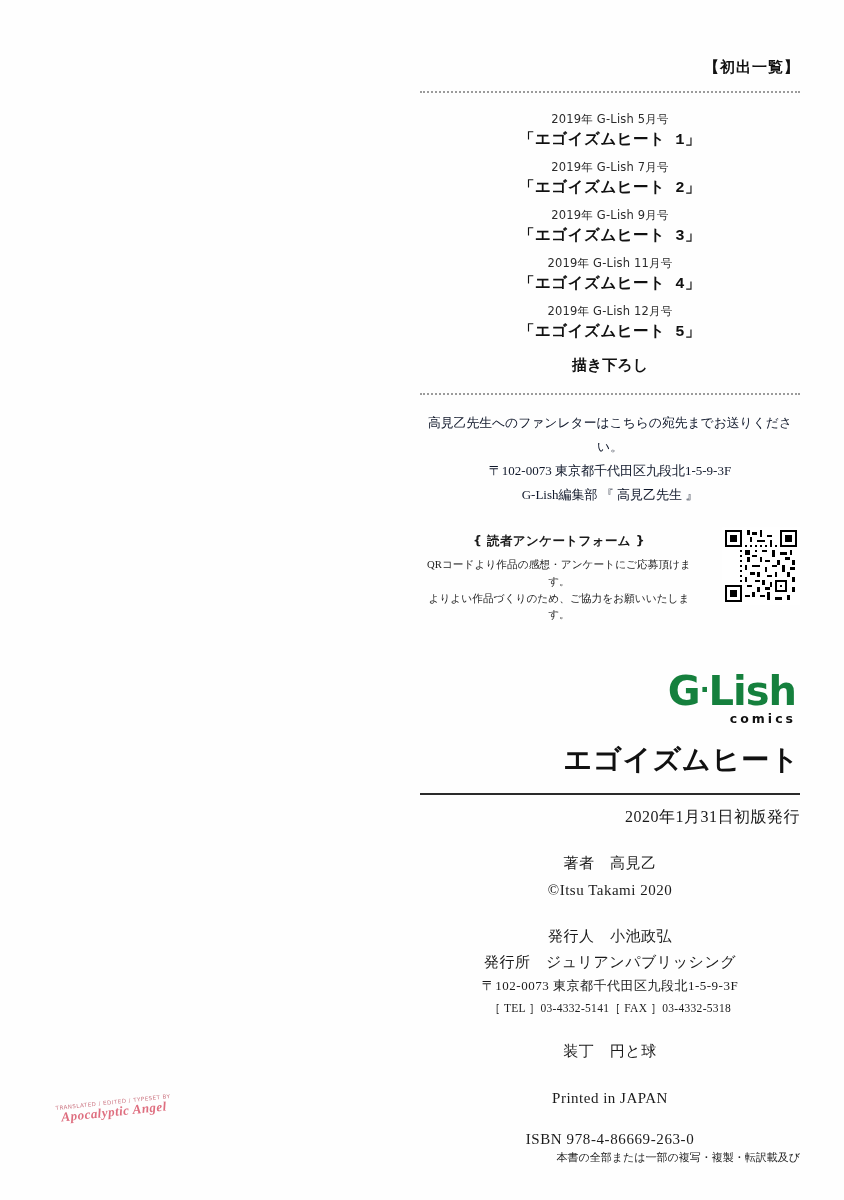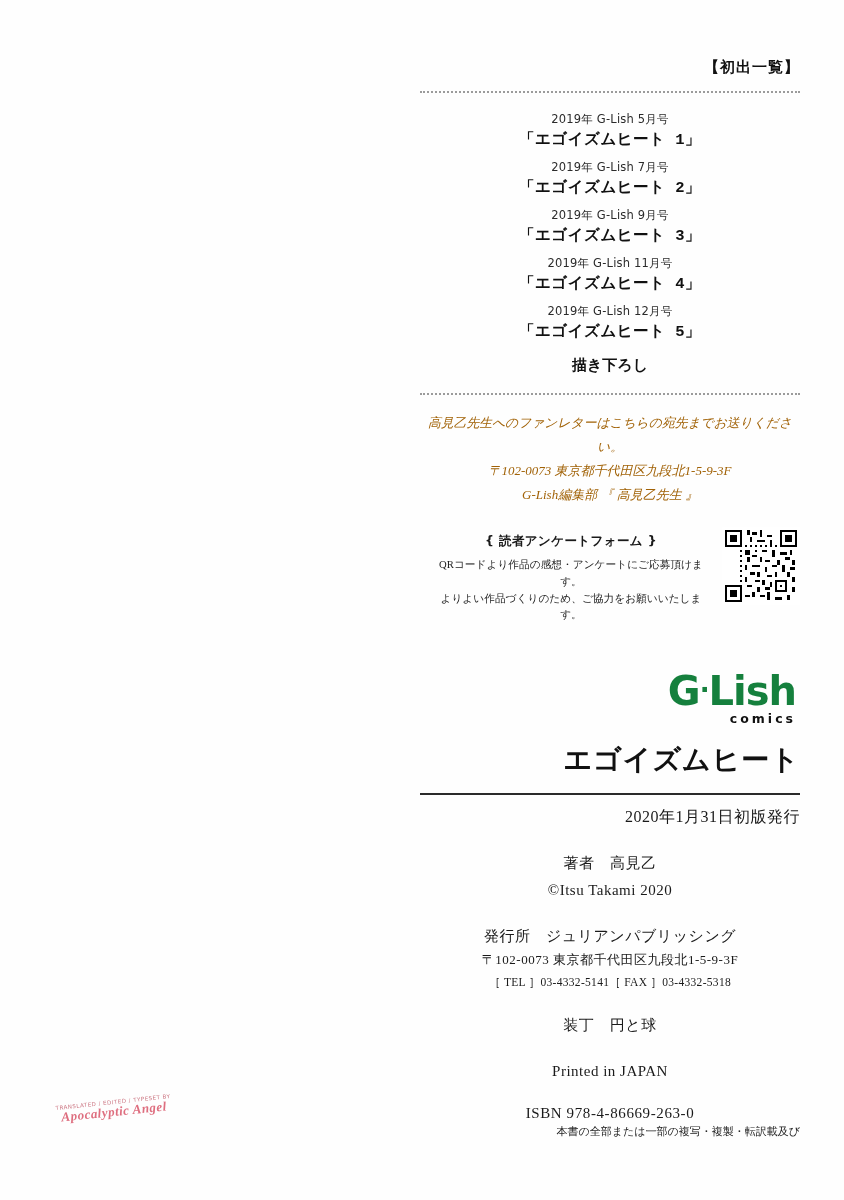--- a/index.html
+++ b/index.html
@@ -68,37 +68,36 @@
     font-weight: bold;
     font-family: "DejaVu Sans", "Liberation Sans", sans-serif;
     margin-top: 14px;
     margin-bottom: 2px;
     color: #111;
   }
 
   .fan-block {
     font-size: 13px;
     line-height: 1.85;
-    color: #a16207;
+    color: #0f172a;
     font-family: "Liberation Serif", "DejaVu Serif", serif;
-    font-style: italic;
   }
   .fan-block .l1 { font-size: 12.8px; }
   .fan-block .l2 { font-size: 13px; }
   .fan-block .l3 { font-size: 13px; }
 
   
   .survey {
     position: relative;
     margin-top: 26px;
     height: 82px;
   }
   .survey-text {
     position: absolute;
-    left: 12px;
+    left: 0;
     top: 0;
     width: 278px;
     text-align: center;
   }
   .survey-title {
     font-size: 12.5px;
     font-weight: bold;
     font-family: "DejaVu Sans", "Liberation Sans", sans-serif;
     letter-spacing: 0.4px;
     margin-bottom: 6px;
@@ -380,20 +379,21 @@
     <div class="rule"></div>
 
     <div class="pubdate">2020年1月31日初版発行</div>
 
     <div class="meta-group">
       <div class="meta-line">著者　高見乙</div>
       <div class="meta-line latin">©Itsu Takami 2020</div>
     </div>
 
     <div class="meta-group">
+      <div class="meta-line">発行人　小池政弘</div>
       <div class="meta-line">発行所　ジュリアンパブリッシング</div>
       <div class="meta-line small">〒102-0073 東京都千代田区九段北1-5-9-3F</div>
       <div class="meta-line tel">［ TEL ］03-4332-5141［ FAX ］03-4332-5318</div>
     </div>
 
     <div class="meta-group">
       <div class="meta-line">装丁　円と球</div>
     </div>
 
     <div class="meta-group">

